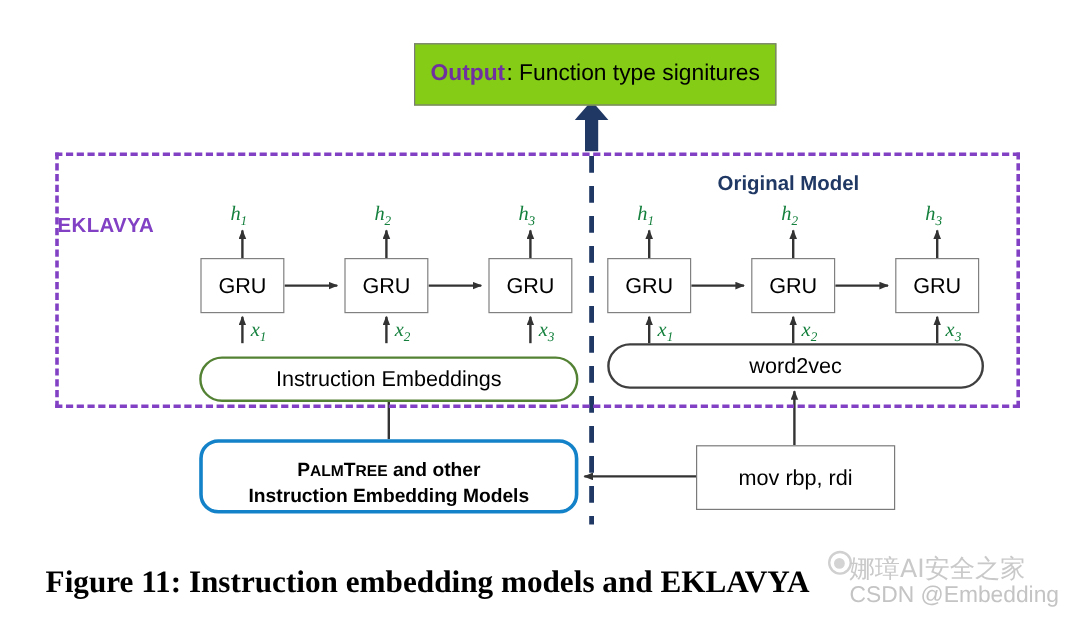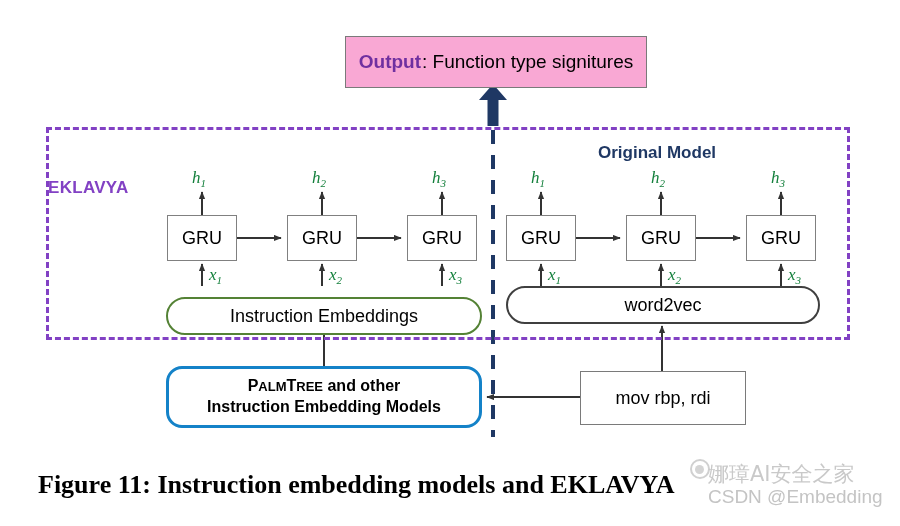--- a/index.html
+++ b/index.html
@@ -21,21 +21,21 @@
     width: 900px;
     height: 526px;
   }
   .abs { position: absolute; }
 
   
   #output-box {
     left: 345px; top: 36px;
     width: 300px; height: 50px;
     border: 1px solid #7a7a7a;
-    background: #f9a8d4;
+    background: #84cc16;
     display: flex;
     align-items: center;
     justify-content: center;
     font-size: 19px;
     white-space: nowrap;
   }
   #output-box .kw {
     color: #7030a0;
     font-weight: bold;
     margin-right: 1px;
@@ -102,21 +102,21 @@
   
   #palmtree-box {
     left: 166px; top: 366px;
     width: 316px; height: 62px;
     border: 3px solid #1482c8;
     border-radius: 16px;
     background: #ffffff;
     display: flex;
     flex-direction: column;
     align-items: center;
-    justify-content: center;
+    justify-content: flex-end;
     font-size: 16px;
     font-weight: bold;
     line-height: 1.3;
     box-sizing: border-box;
   }
   .sc-big { font-size: 16px; }
   .sc-small { font-size: 13px; }
 
   
   #mov-box {

